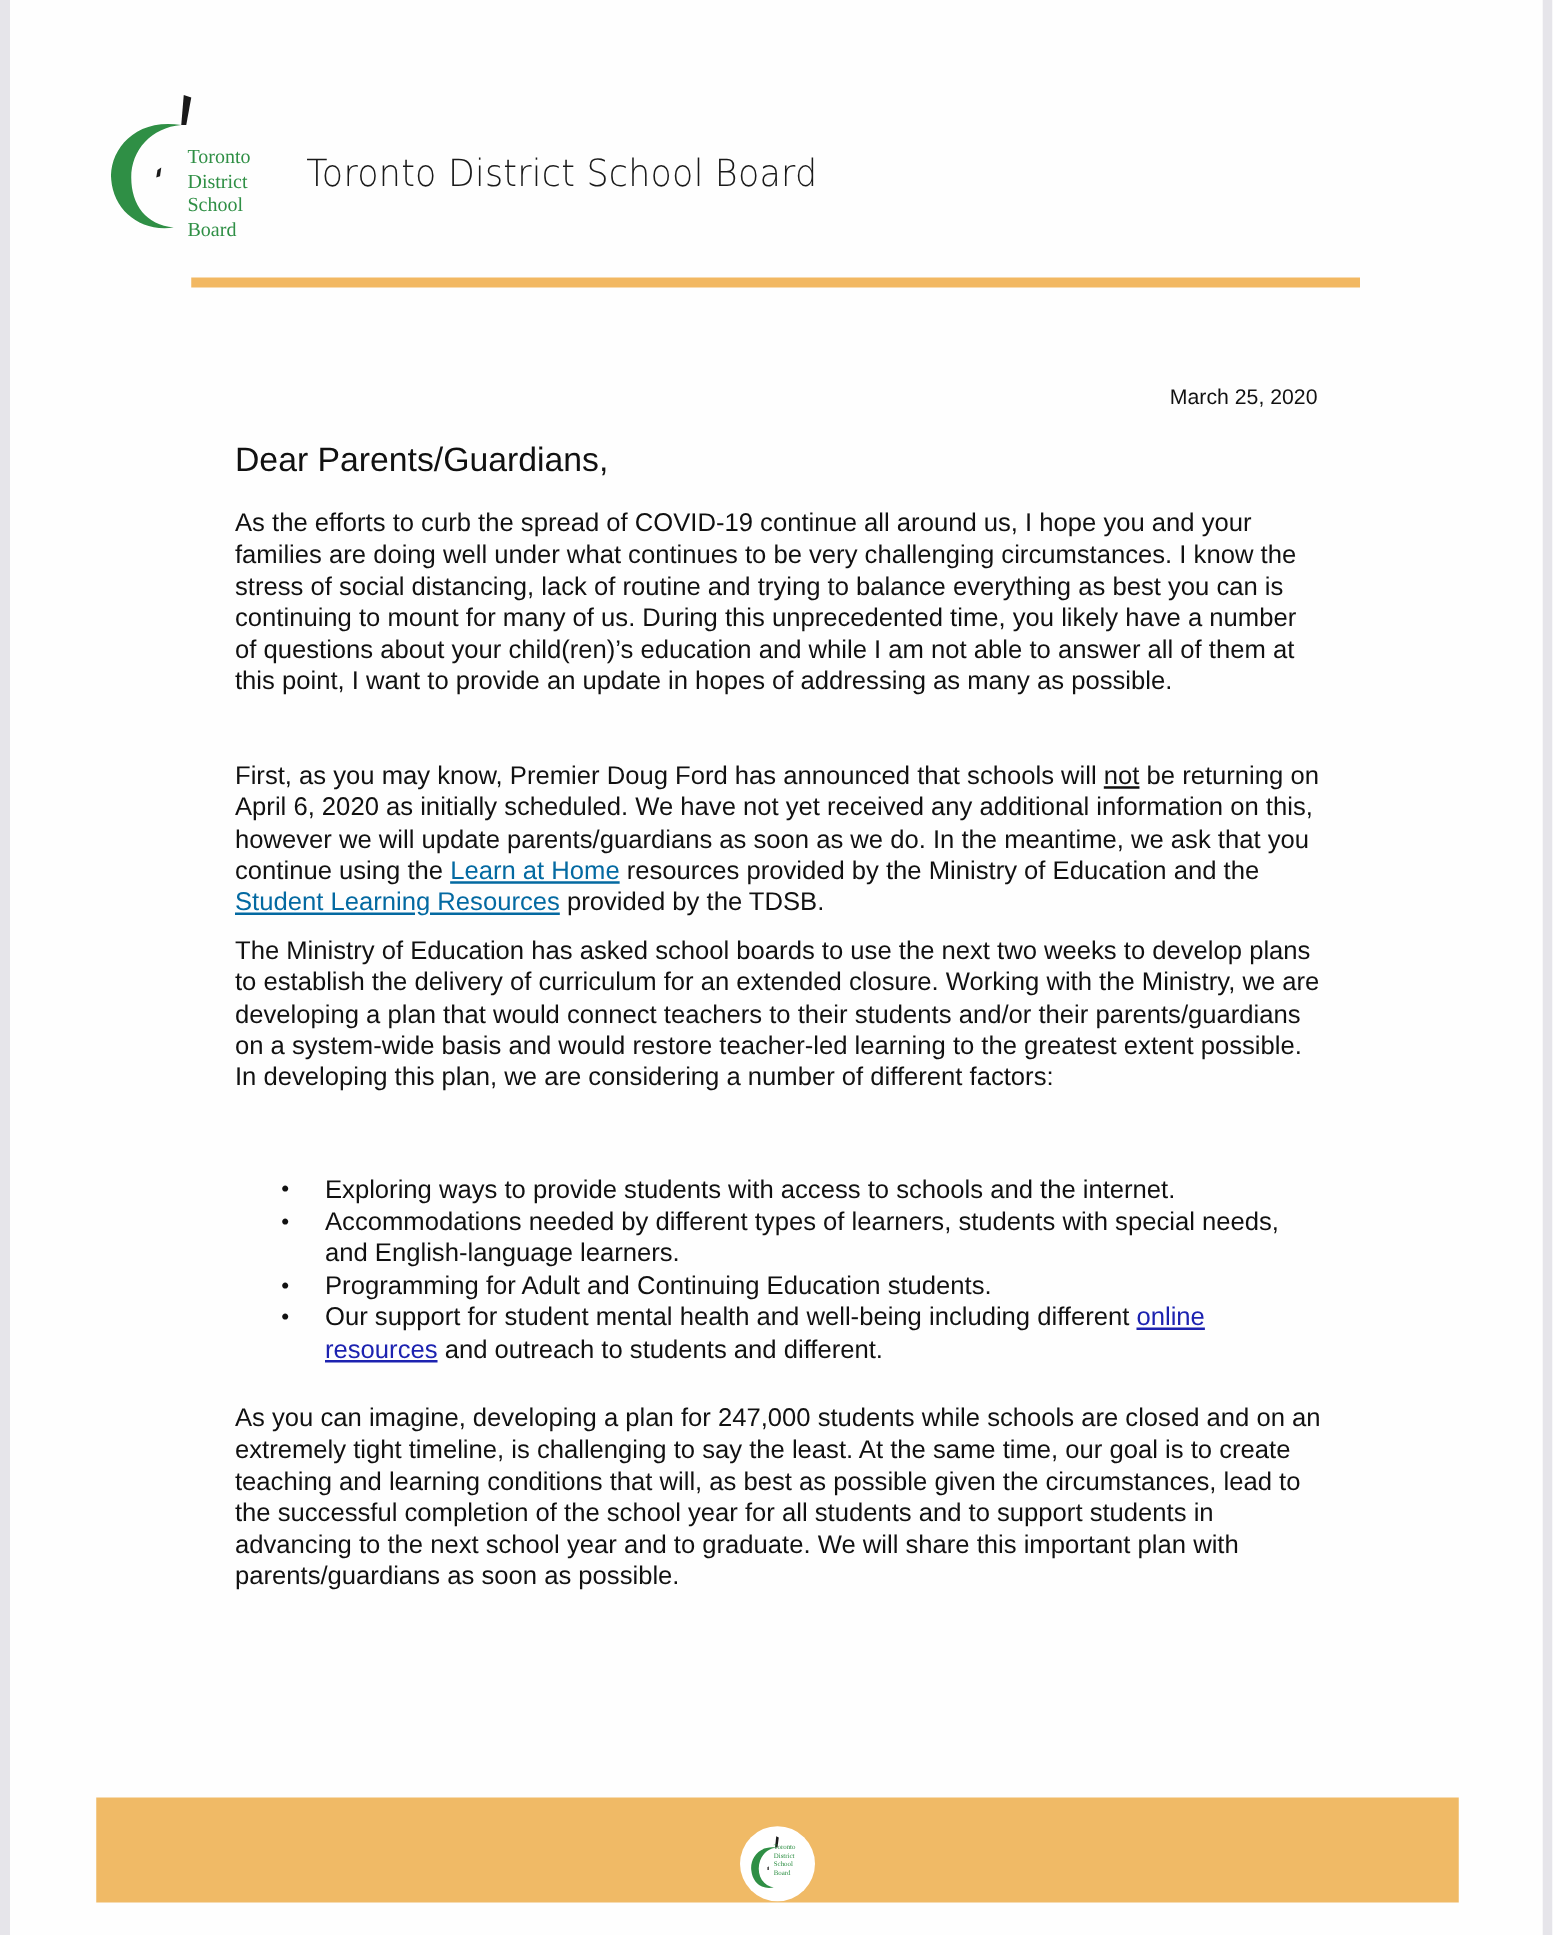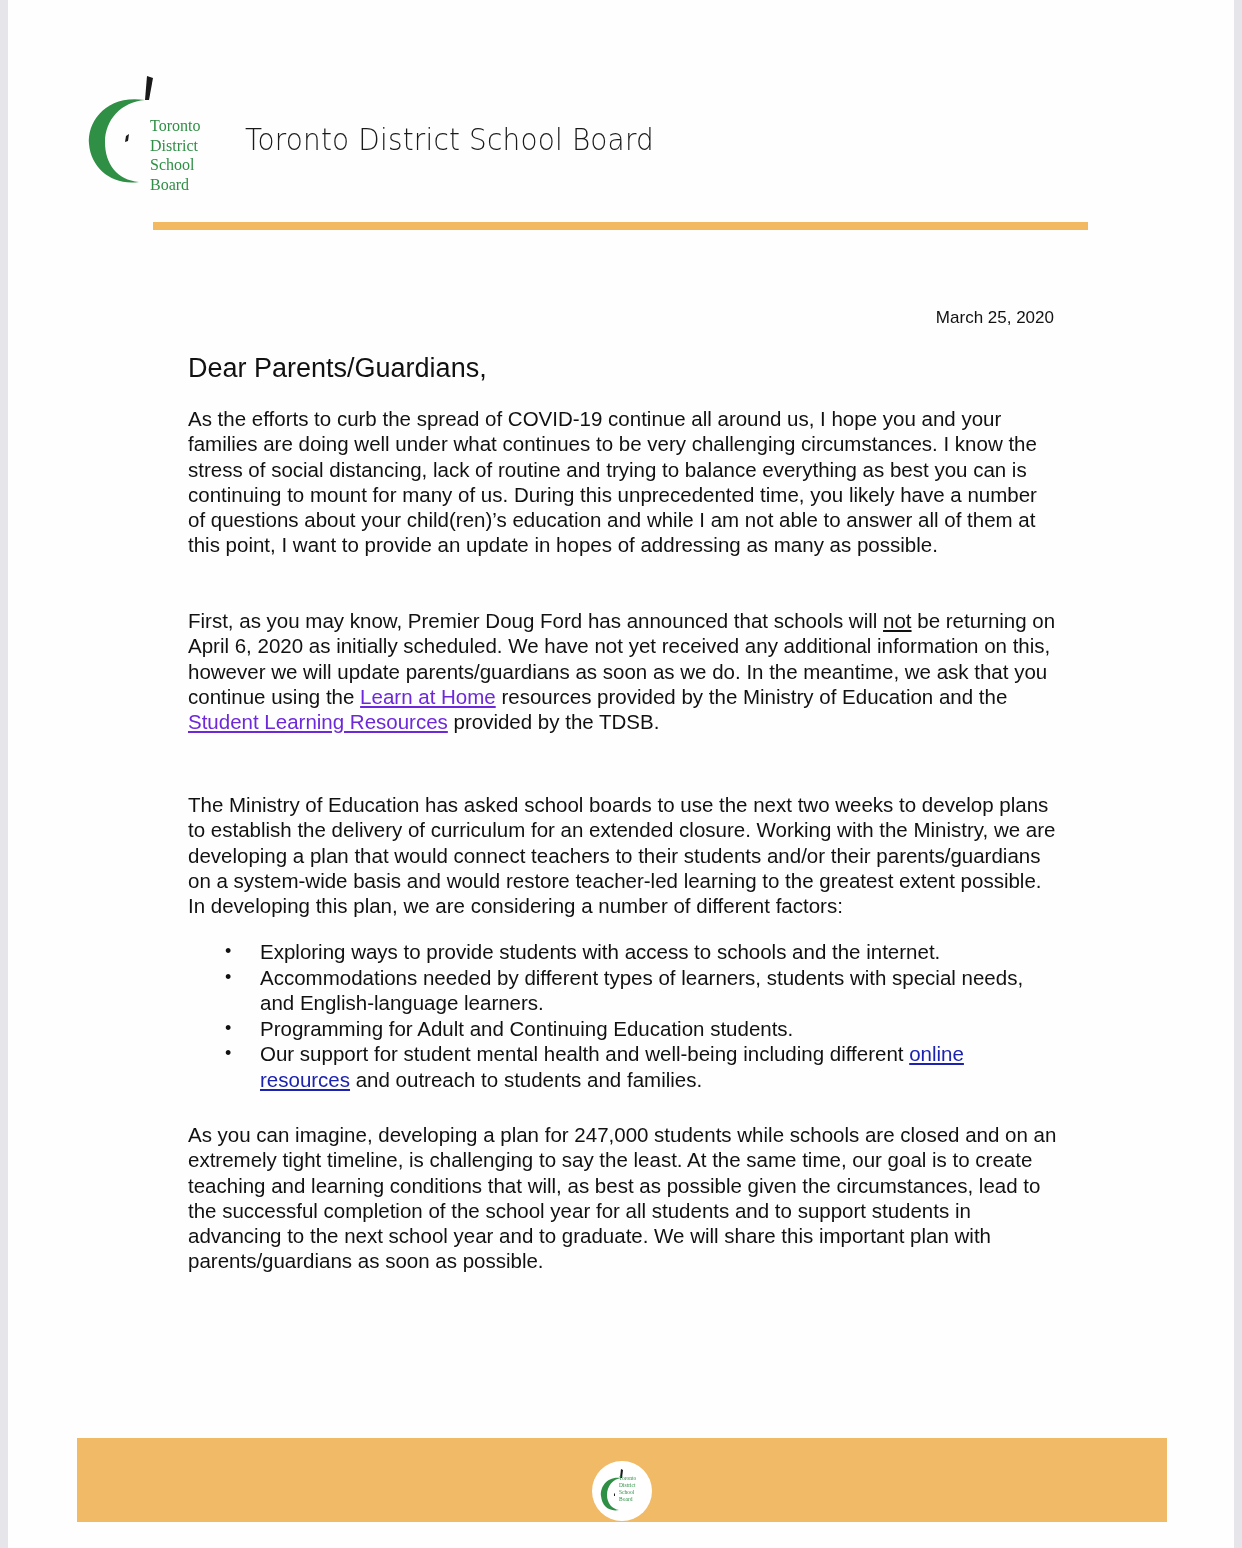--- a/index.html
+++ b/index.html
@@ -65,39 +65,39 @@
       position: absolute; left: 188px; top: 356px;
       font-size: 27px; line-height: 25px;
     }
     .para {
       position: absolute; left: 188px; width: 870px;
       font-size: 20.5px; line-height: 25.3px;
       margin: 0;
     }
     .p1 { top: 406px; }
     .p2 { top: 608px; }
-    .p3 { top: 792px; }
+    .p3 { top: 748px; }
     .p4 { top: 1122px; }
 
     .bullets {
       position: absolute; left: 188px; top: 939px; width: 870px;
       margin: 0; padding: 0; list-style: none;
       font-size: 20.5px; line-height: 25.6px;
     }
     .bullets li {
       position: relative;
       padding-left: 72px;
     }
     .bullets li .bullet {
       position: absolute; left: 37px; top: 0;
       font-size: 18px;
     }
 
     .u { text-decoration: underline; }
-    .link-light { color: #6d28d9; text-decoration: underline; cursor: pointer; }
+    .link-light { color: #0369a1; text-decoration: underline; cursor: pointer; }
     .link-dark { color: #1c22b0; text-decoration: underline; cursor: pointer; }
 
     
     .footer-bar {
       position: absolute; left: 77px; top: 1438px; width: 1090px; height: 84px;
       background: #f0ba66;
     }
     .footer-logo {
       position: absolute; left: 592px; top: 1461px; width: 60px; height: 60px;
       border-radius: 50%;
@@ -156,21 +156,21 @@
   <li>
     <span class="bullet">•</span>
     <span>Accommodations needed by different types of learners, students with special needs, and English-language learners.</span>
   </li>
   <li>
     <span class="bullet">•</span>
     <span>Programming for Adult and Continuing Education students.</span>
   </li>
   <li>
     <span class="bullet">•</span>
-    <span>Our support for student mental health and well-being including different </span><a class="link-dark">online resources</a><span> and outreach to students and families.</span>
+    <span>Our support for student mental health and well-being including different </span><a class="link-dark">online resources</a><span> and outreach to students and different.</span>
   </li>
 </ul>
 
 <p class="para p4">As you can imagine, developing a plan for 247,000 students while schools are closed and on an extremely tight timeline, is challenging to say the least. At the same time, our goal is to create teaching and learning conditions that will, as best as possible given the circumstances, lead to the successful completion of the school year for all students and to support students in advancing to the next school year and to graduate. We will share this important plan with parents/guardians as soon as possible.</p>
 
 <div class="footer-bar"></div>
 <div class="footer-logo">
   <svg width="60" height="60" viewBox="0 0 60 60" style="position:absolute;left:0;top:0;">
     <path d="M29 8 L31 9 L30 17 L28 17 Z" fill="#1a1a1a"></path>
     <path d="M29 17 C 15 15, 8 26, 9 35 C 10 45, 17 51, 27 49 C 20 48, 15 42, 15 34 C 15 25, 21 18, 29 17 Z" fill="#2f8f45"></path>

